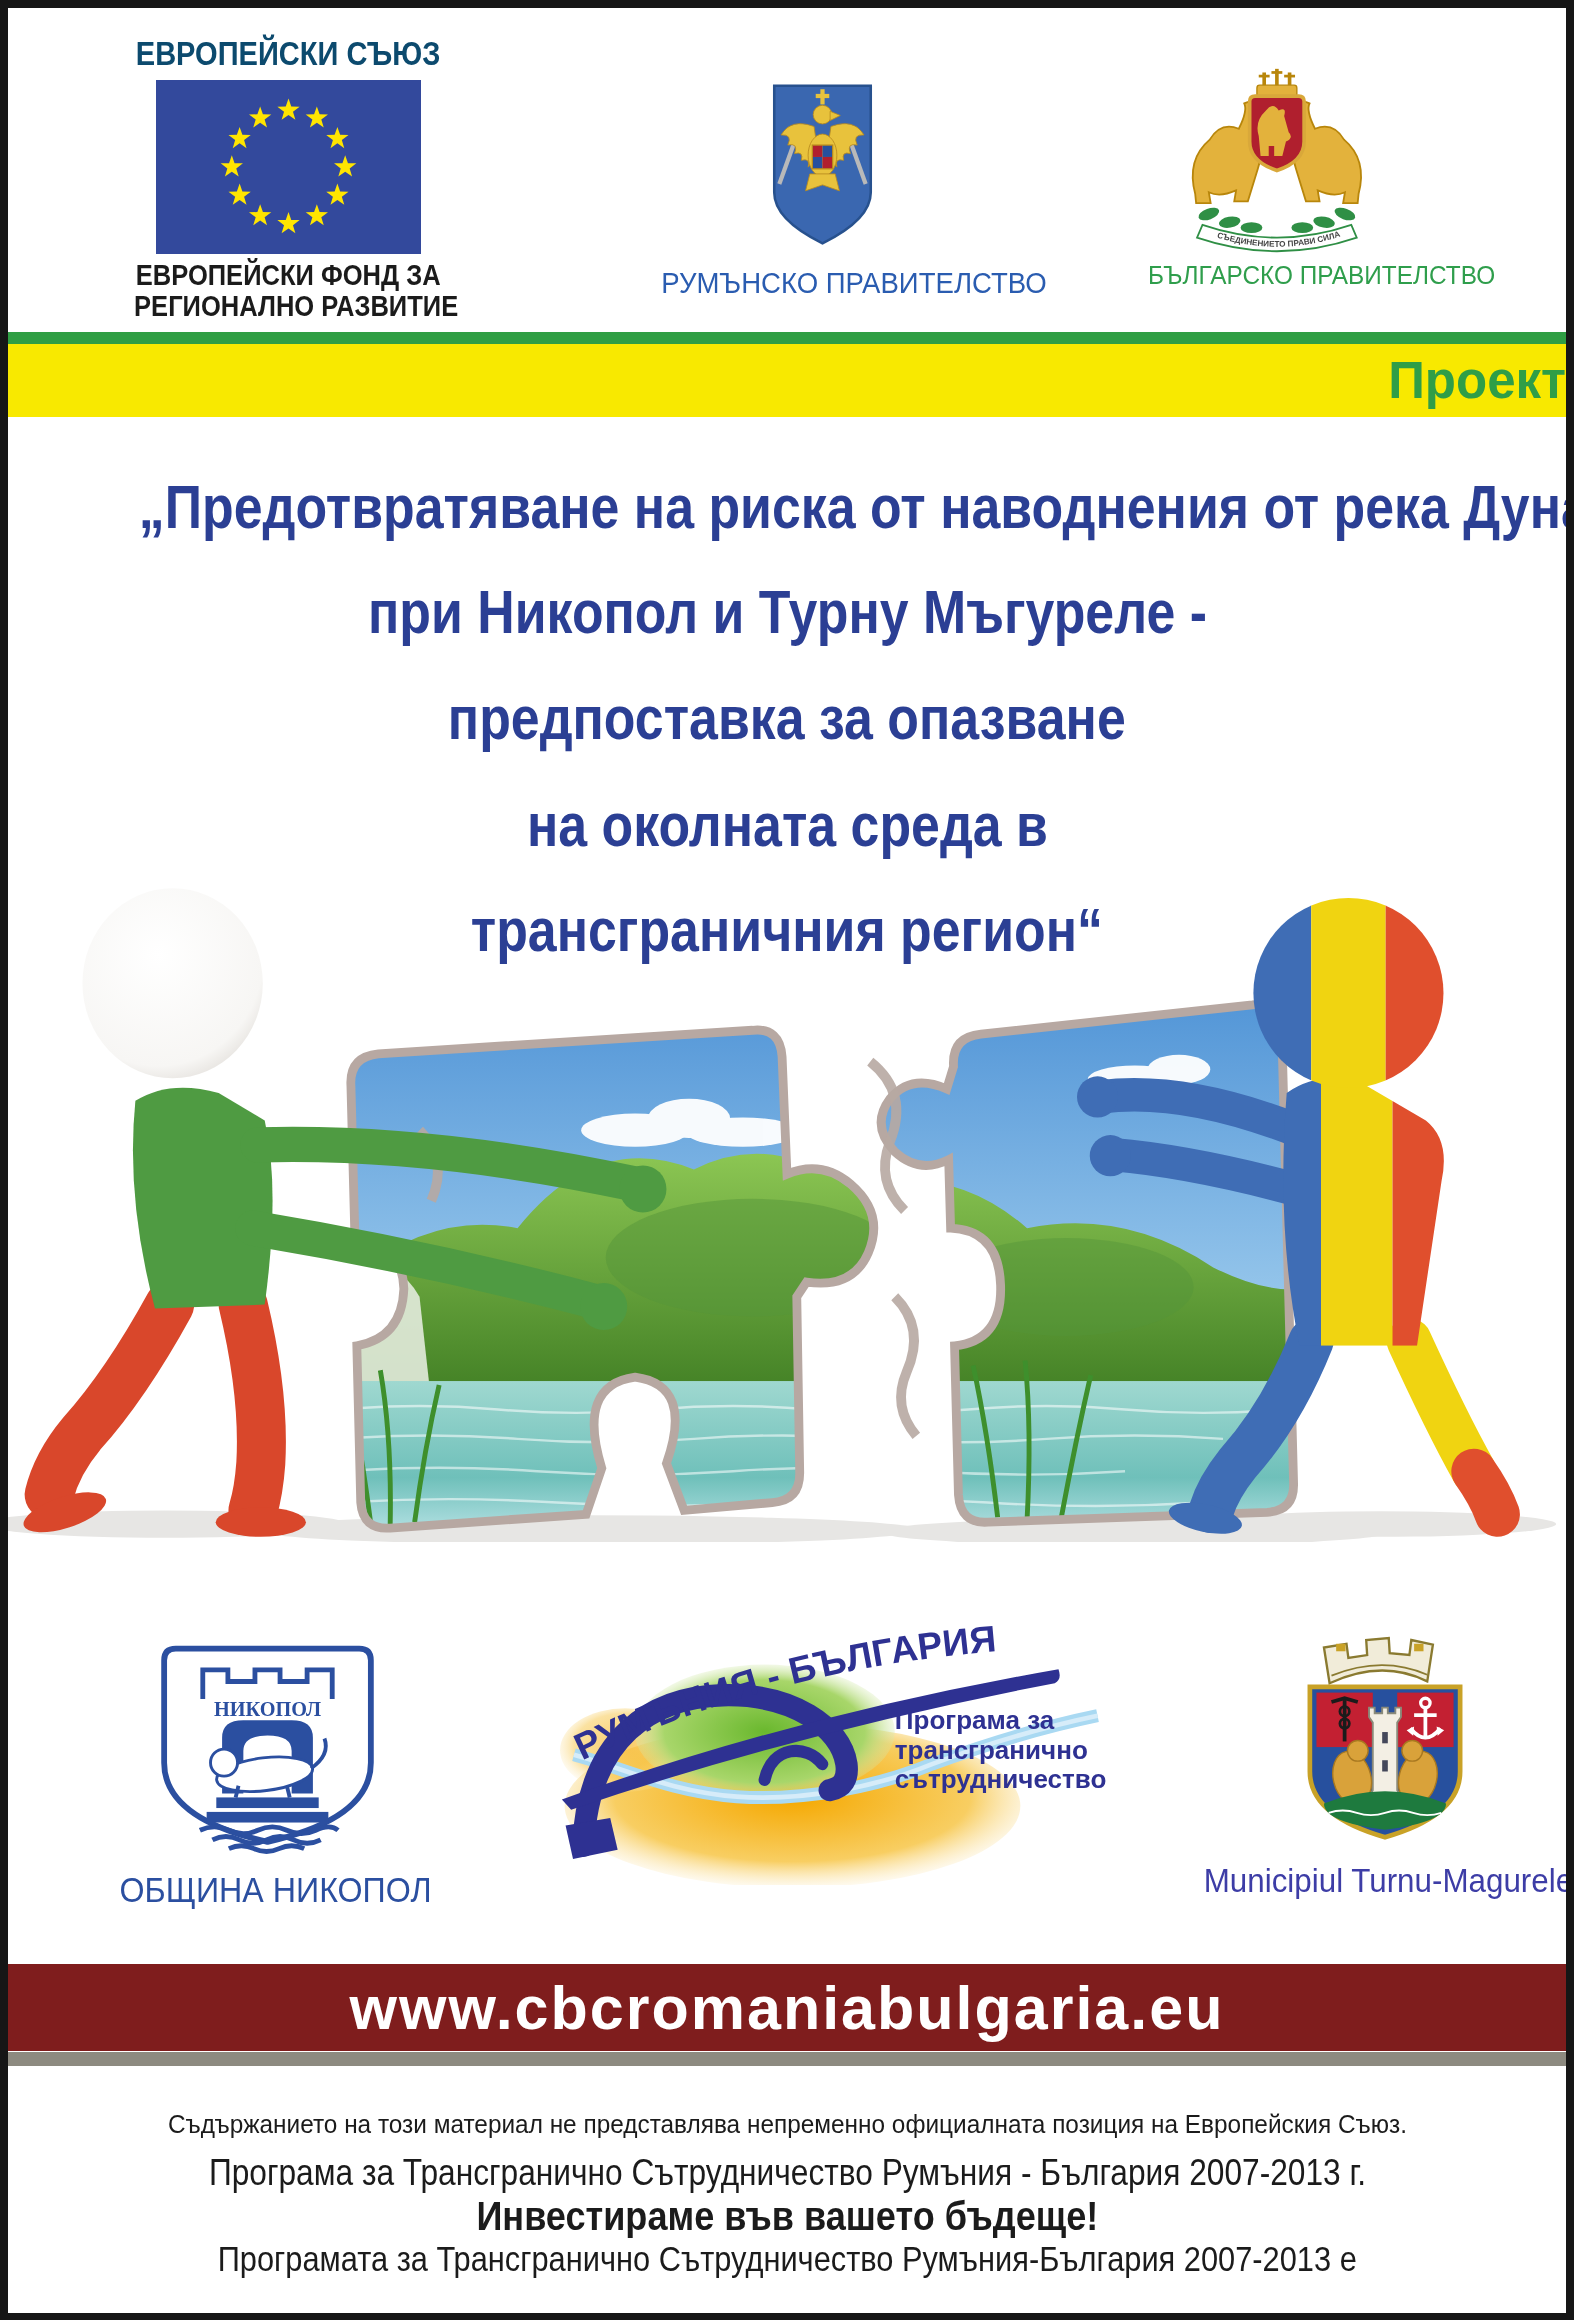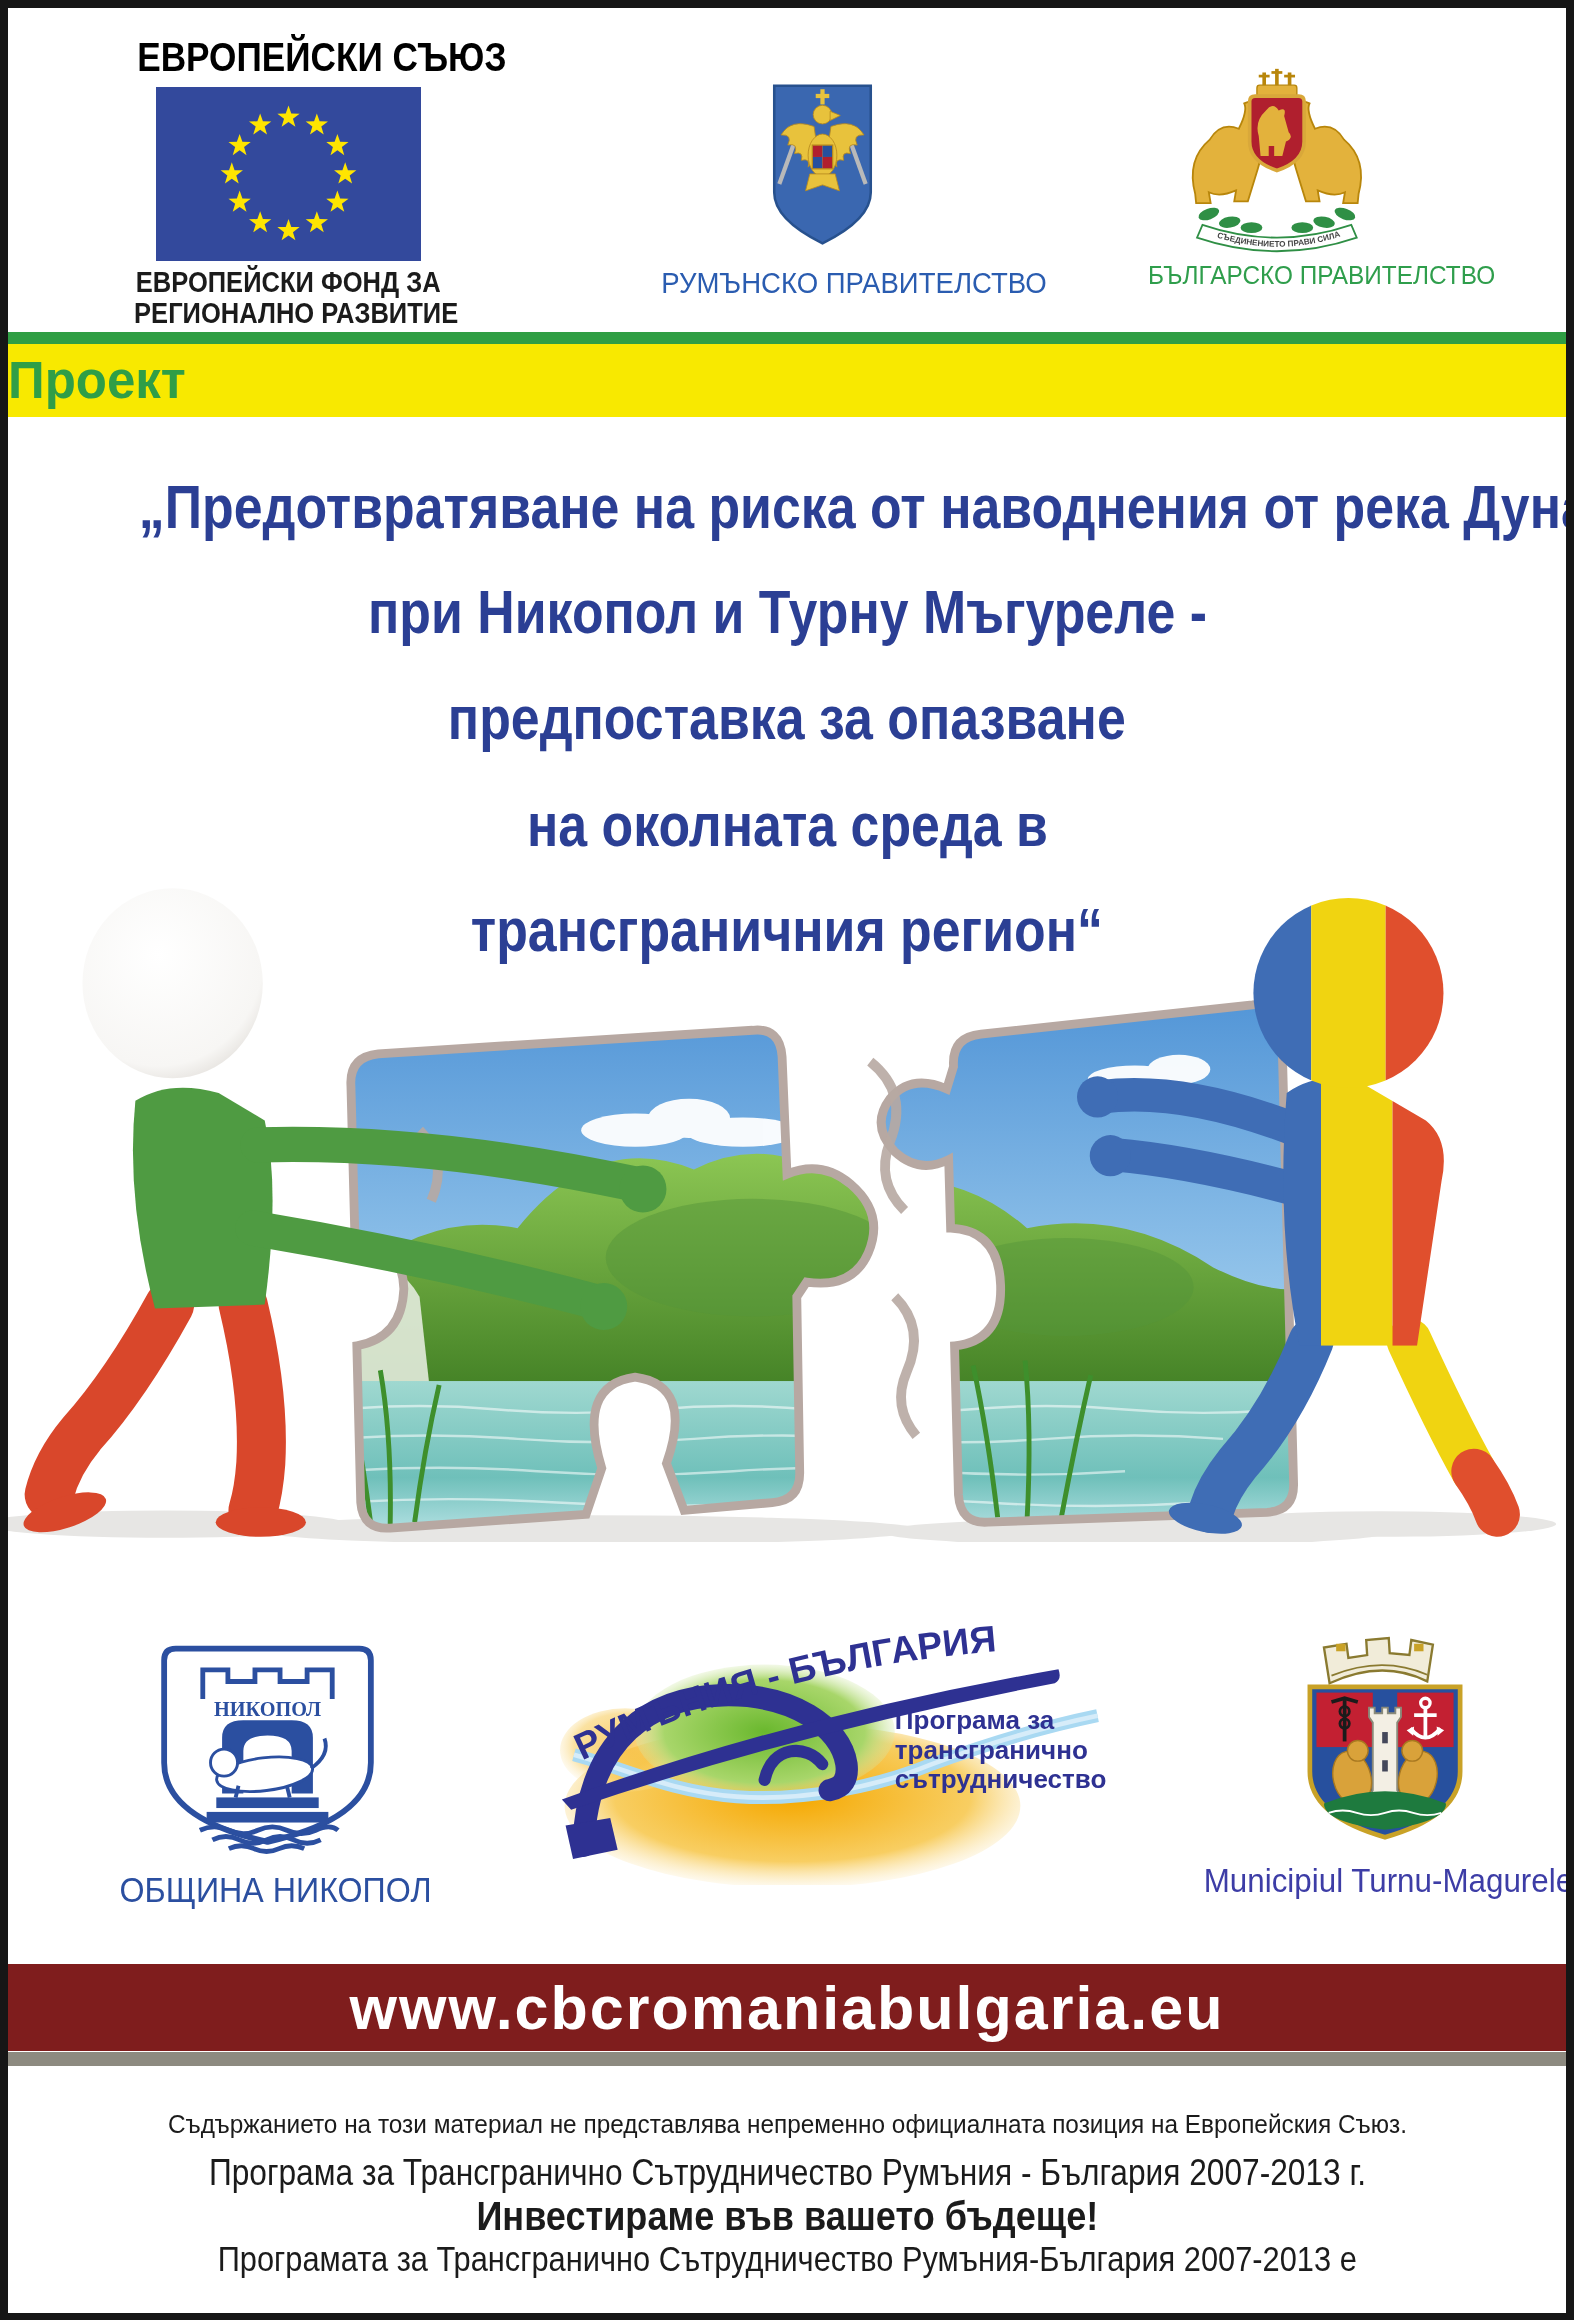--- a/index.html
+++ b/index.html
@@ -9,30 +9,30 @@
     background:#fff;overflow:hidden;
     font-family:"Liberation Sans", sans-serif;
   }
   .abs{position:absolute;}
   .ctr{text-align:center;}
   .cond{display:inline-block;white-space:nowrap;transform-origin:center;}
   .cx95{transform:scaleX(.95);} .cx92{transform:scaleX(.92);}
   .cx88{transform:scaleX(.88);} .cx85{transform:scaleX(.85);}
 
   
-  .eu-title{font-size:40px;font-weight:bold;color:#000000;text-decoration:underline;}
+  .eu-title{font-size:33px;font-weight:bold;color:#0c4a6e;text-decoration:underline;}
   .eu-sub{font-size:29px;font-weight:bold;color:#1b1b1b;line-height:1.06;}
   .eu-flag{width:265px;height:174px;margin:6.9px auto 5.9px auto;background:#33499c;}
   .gov-label-ro{font-size:29px;color:#2a5cb0;}
   .gov-label-bg{font-size:26.5px;color:#2f9e4c;}
 
   
   .green-strip{left:0;top:324px;width:100%;height:11.8px;background:#2f9e44;}
   .yellow-band{left:0;top:336px;width:100%;height:73px;background:#f8e900;
-    display:flex;align-items:center;justify-content:flex-start;}
+    display:flex;align-items:center;justify-content:flex-end;}
   .yellow-band .txt{font-size:51px;font-weight:bold;color:#2f9e47;}
 
   
   .title-line{position:absolute;left:0;width:100%;text-align:center;
     font-weight:bold;color:#2b3f94;font-size:61px;line-height:1;}
 
   
   .nikopol-label{font-size:35px;color:#2b4fa0;}
   .program-slogan{font-size:46px;font-weight:bold;color:#2e3192;}
   .turnu-label{font-size:33px;color:#3d3da6;}

